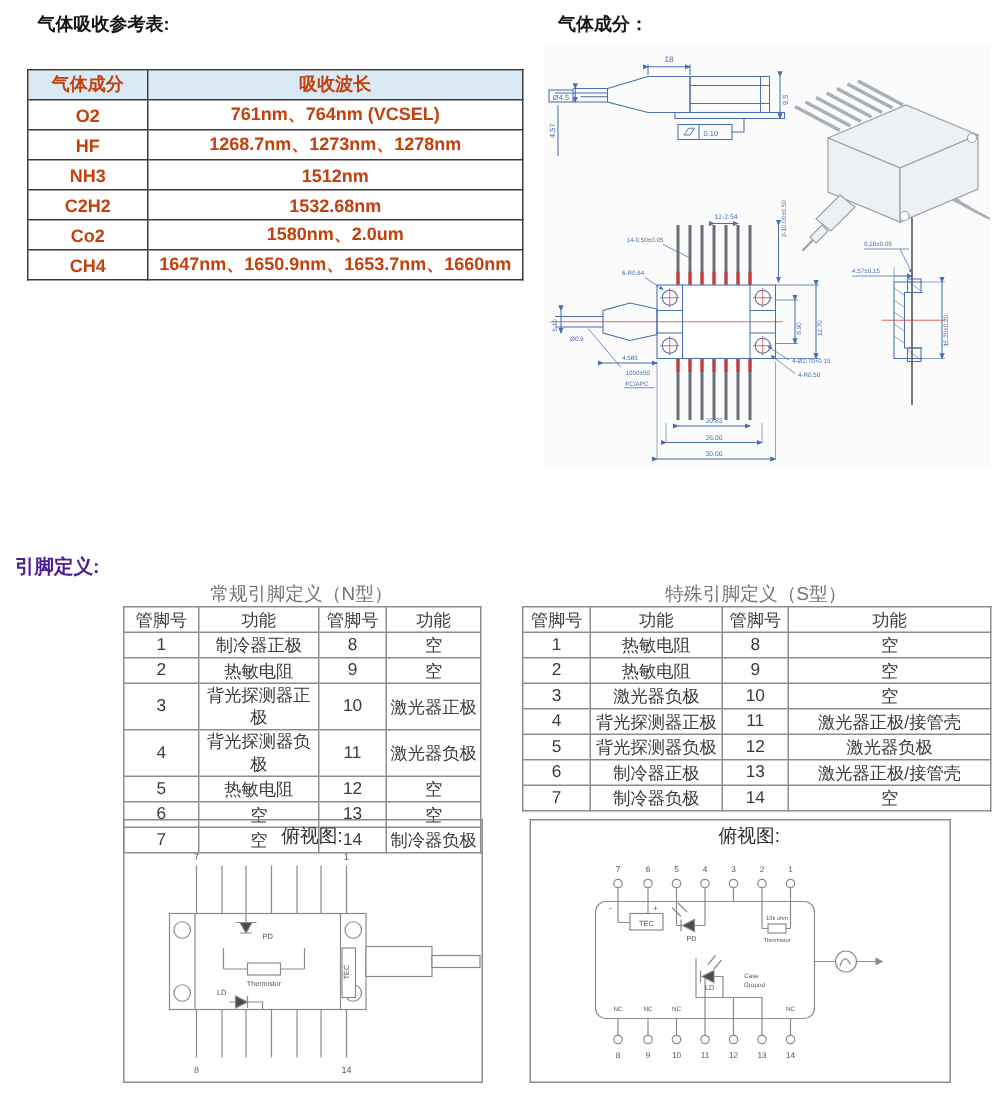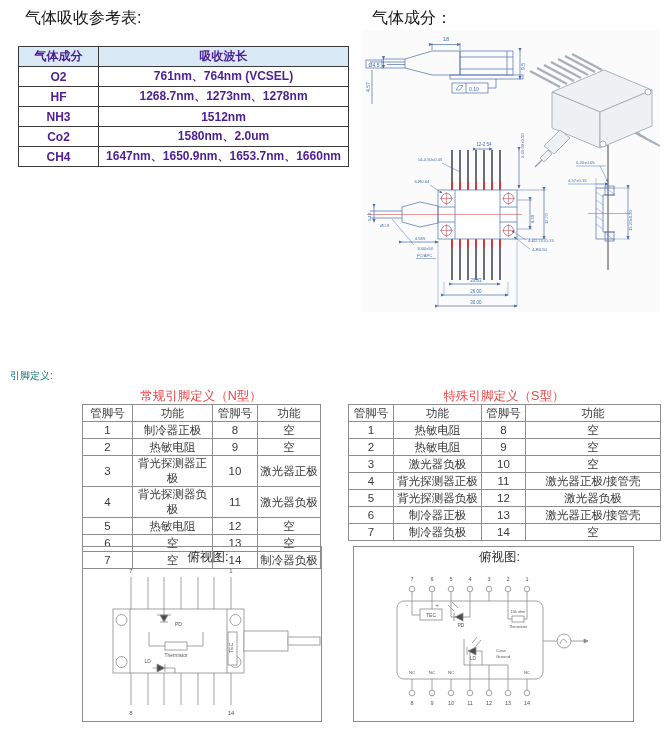--- a/index.html
+++ b/index.html
@@ -1,34 +1,34 @@
 <!DOCTYPE html>
 <html><head>
 <meta charset="utf-8">
 <style>
   html,body { margin:0; padding:0; background:#fff; }
   .page { position:relative; width:664px; height:739px; background:#ffffff;
           font-family:"Liberation Sans", sans-serif; overflow:hidden; }
 
-  .heading { position:absolute; font-size:16px; font-weight:normal; color:#161616; }
-  .subtle-heading { position:absolute; font-size:10px; color:#0f766e; }
+  .heading { position:absolute; font-size:12px; font-weight:bold; color:#161616; }
+  .subtle-heading { position:absolute; font-size:13px; color:#4c1d95;font-weight:bold; }
 
   
   table.gas { position:absolute; left:18px; top:46px; width:330px;
               border-collapse:collapse; table-layout:fixed; }
   table.gas th, table.gas td { border:1px solid #3b3b3b; font-size:12px; font-weight:bold;
-              color:#4c1d95; text-align:center; height:19px; padding:0 2px; overflow:hidden; }
+              color:#c2410c; text-align:center; height:19px; padding:0 2px; overflow:hidden; }
   table.gas th { background:#d9e9f6; }
 
   
   .drawing-panel { position:absolute; left:362px; top:30px; width:298px; height:282px;
                    background:#fbfbfb; }
 
   
-  .pin-title { position:absolute; font-size:12.5px; color:#ef4444; text-align:center; }
+  .pin-title { position:absolute; font-size:12.5px; color:#737373; text-align:center; }
   table.pin { position:absolute; border-collapse:collapse; table-layout:fixed; }
   table.pin th, table.pin td { border:1px solid #8d8d8d; font-size:11.5px; font-weight:normal;
                 color:#3a3a3a; text-align:center; height:16px; padding:0 1px; overflow:hidden; }
 
   .tv-box { position:absolute; border:1px solid #8d8d8d; }
   .tv-label { position:absolute; left:12px; right:0; top:2px; text-align:center;
               font-size:12.5px; color:#2e2e2e; }
   .tv-box svg { position:absolute; left:0; top:0; }
 
   svg text { font-family:"Liberation Sans", sans-serif; }
@@ -54,20 +54,24 @@
           <td>O2</td>
           <td>761nm、764nm (VCSEL)</td>
         </tr>
     <tr>
           <td>HF</td>
           <td>1268.7nm、1273nm、1278nm</td>
         </tr>
     <tr>
           <td>NH3</td>
           <td>1512nm</td>
+        </tr>
+    <tr>
+          <td>C2H2</td>
+          <td>1532.68nm</td>
         </tr>
     <tr>
           <td>Co2</td>
           <td>1580nm、2.0um</td>
         </tr>
     <tr>
           <td>CH4</td>
           <td>1647nm、1650.9nm、1653.7nm、1660nm</td>
         </tr>
   </tbody>

